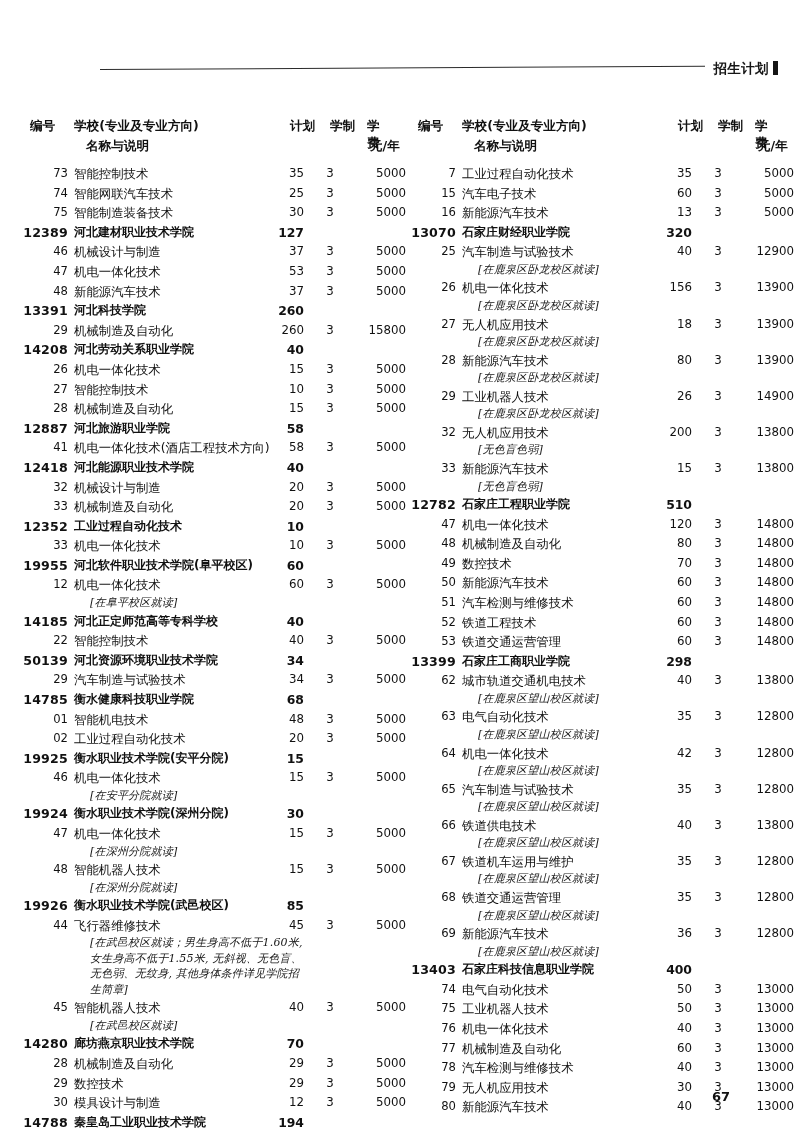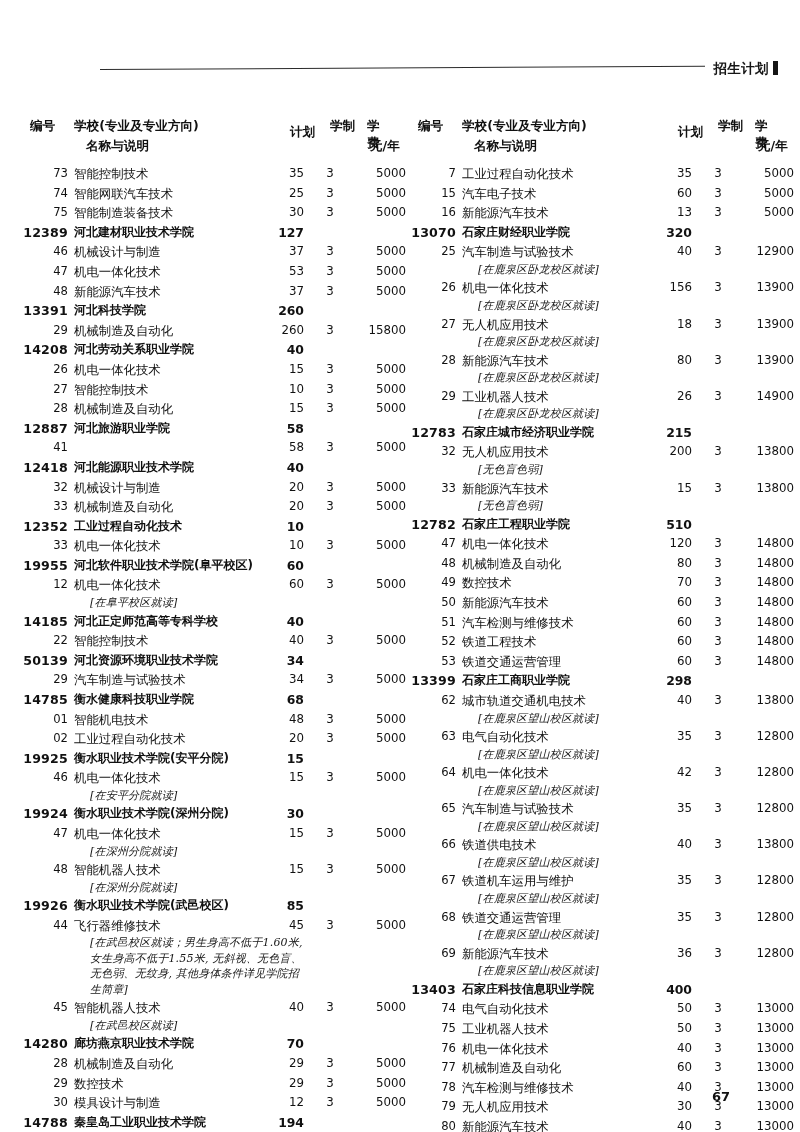--- a/index.html
+++ b/index.html
@@ -71,21 +71,21 @@
   .chead {
     position: relative;
     height: 46px;
     font-size: 12.6px;
     font-weight: bold;
     color: #111;
   }
   .chead .h-code   { position: absolute; left: 8px;   top: 0; }
   .chead .h-name1  { position: absolute; left: 52px;  top: 0; white-space: nowrap; }
   .chead .h-name2  { position: absolute; left: 64px;  top: 20px; white-space: nowrap; }
-  .chead .h-plan   { position: absolute; left: 268px; top: 0; margin-top: 6px; }
+  .chead .h-plan   { position: absolute; left: 268px; top: 0; }
   .chead .h-years  { position: absolute; left: 308px; top: 0; }
   .chead .h-fee    { position: absolute; left: 345px; top: 0; letter-spacing: 2px;}
   .chead .h-fee2   { position: absolute; left: 348px; top: 20px; }
 
   
   .row {
     position: relative;
     min-height: 19.6px;
     font-size: 12.4px;
     line-height: 19.6px;
@@ -286,20 +286,21 @@
         </div>
         <div class="row school">
           <span class="code">12887</span>
           <span class="name">河北旅游职业学院</span>
           <span class="plan">58</span>
           <span class="years"></span>
           <span class="fee"></span>
         </div>
         <div class="row major">
           <span class="code">41</span>
+          <span class="name">机电一体化技术(酒店工程技术方向)</span>
           <span class="plan">58</span>
           <span class="years">3</span>
           <span class="fee">5000</span>
         </div>
         <div class="row school">
           <span class="code">12418</span>
           <span class="name">河北能源职业技术学院</span>
           <span class="plan">40</span>
           <span class="years"></span>
           <span class="fee"></span>
@@ -570,27 +571,20 @@
         </div>
         <div class="note">[在鹿泉区卧龙校区就读]</div>
         <div class="row major">
           <span class="code">29</span>
           <span class="name">工业机器人技术</span>
           <span class="plan">26</span>
           <span class="years">3</span>
           <span class="fee">14900</span>
         </div>
         <div class="note">[在鹿泉区卧龙校区就读]</div>
-        <div class="row school">
-          <span class="code">12783</span>
-          <span class="name">石家庄城市经济职业学院</span>
-          <span class="plan">215</span>
-          <span class="years"></span>
-          <span class="fee"></span>
-        </div>
         <div class="row major">
           <span class="code">32</span>
           <span class="name">无人机应用技术</span>
           <span class="plan">200</span>
           <span class="years">3</span>
           <span class="fee">13800</span>
         </div>
         <div class="note">[无色盲色弱]</div>
         <div class="row major">
           <span class="code">33</span>

